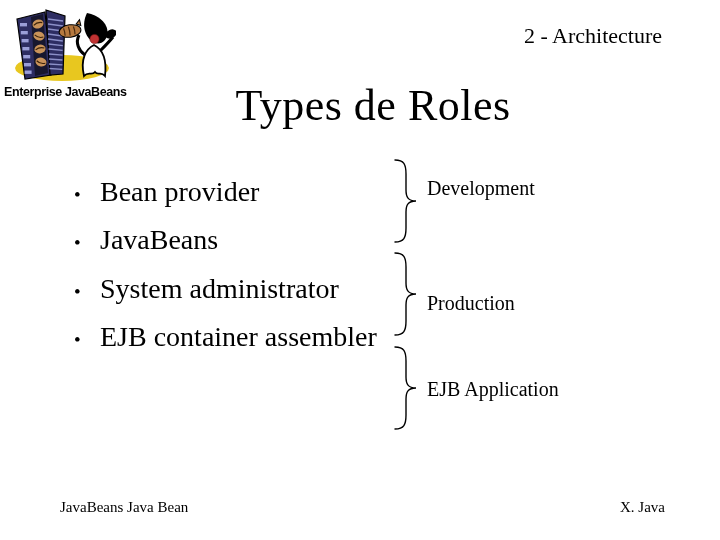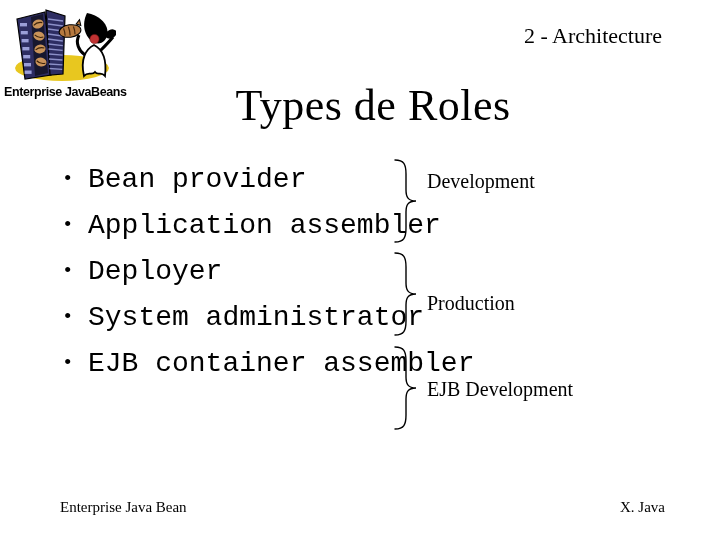--- a/index.html
+++ b/index.html
@@ -30,21 +30,21 @@
   }
   .title {
     position:absolute; top:71px; left:0;
     width:100%; text-align:center;
     font-size:44px; font-weight:normal;
     margin:13px; line-height:1;
     letter-spacing:0.5px;
   }
   .bullets {
     position:absolute; left:58px; top:157px;
-    margin:0; padding:0; list-style:none;font-family:Liberation Mono, monospace;
+    margin:12px; padding:0; list-style:none;
   }
   .bullets li {
     font-size:28px; line-height:45.8px;
     white-space:nowrap;
   }
   .bullet-marker {
     display:inline-block; width:30px;
     font-size:19px; vertical-align:middle;
     padding-left:4px; box-sizing:border-box;
   }
@@ -147,42 +147,41 @@
     </svg>
     <div class="logo-caption">Enterprise JavaBeans</div>
   </div>
 
   <div class="header">2 - Architecture</div>
 
   <h1 class="title">Types de Roles</h1>
 
   <ul class="bullets">
     <li><span class="bullet-marker">•</span><span>Bean provider</span></li>
-    <li><span class="bullet-marker">•</span><span>Application assembler</span></li>
-    <li><span class="bullet-marker">•</span><span>Deployer</span></li>
+    <li><span class="bullet-marker">•</span><span>JavaBeans</span></li>
     <li><span class="bullet-marker">•</span><span>System administrator</span></li>
     <li><span class="bullet-marker">•</span><span>EJB container assembler</span></li>
   </ul>
 
   <div class="brace" style="top:158px;">
     <svg width="30" height="86" viewBox="0 0 30 86">
       <path d="M3,2 C12,2 14,6.5 14,16 L14,32 C14,39 16,43 24,43 C16,43 14,47 14,54 L14,70 C14,79.5 12,84 3,84" stroke="#000" stroke-width="1.4" fill="none" stroke-linecap="round"></path>
     </svg>
   </div>
   <div class="brace" style="top:251px;">
     <svg width="30" height="86" viewBox="0 0 30 86">
       <path d="M3,2 C12,2 14,6.5 14,16 L14,32 C14,39 16,43 24,43 C16,43 14,47 14,54 L14,70 C14,79.5 12,84 3,84" stroke="#000" stroke-width="1.4" fill="none" stroke-linecap="round"></path>
     </svg>
   </div>
   <div class="brace" style="top:345px;">
     <svg width="30" height="86" viewBox="0 0 30 86">
       <path d="M3,2 C12,2 14,6.5 14,16 L14,32 C14,39 16,43 24,43 C16,43 14,47 14,54 L14,70 C14,79.5 12,84 3,84" stroke="#000" stroke-width="1.4" fill="none" stroke-linecap="round"></path>
     </svg>
   </div>
 
-  <div class="group-label" style="top:169px;">Development</div>
+  <div class="group-label" style="top:176px;">Development</div>
   <div class="group-label" style="top:291px;">Production</div>
-  <div class="group-label" style="top:377px;">EJB Development</div>
+  <div class="group-label" style="top:377px;">EJB Application</div>
 
-  <div class="footer-left">Enterprise Java Bean</div>
+  <div class="footer-left">JavaBeans Java Bean</div>
   <div class="footer-right">X. Java</div>
 
 </div>
 
 </body></html>

